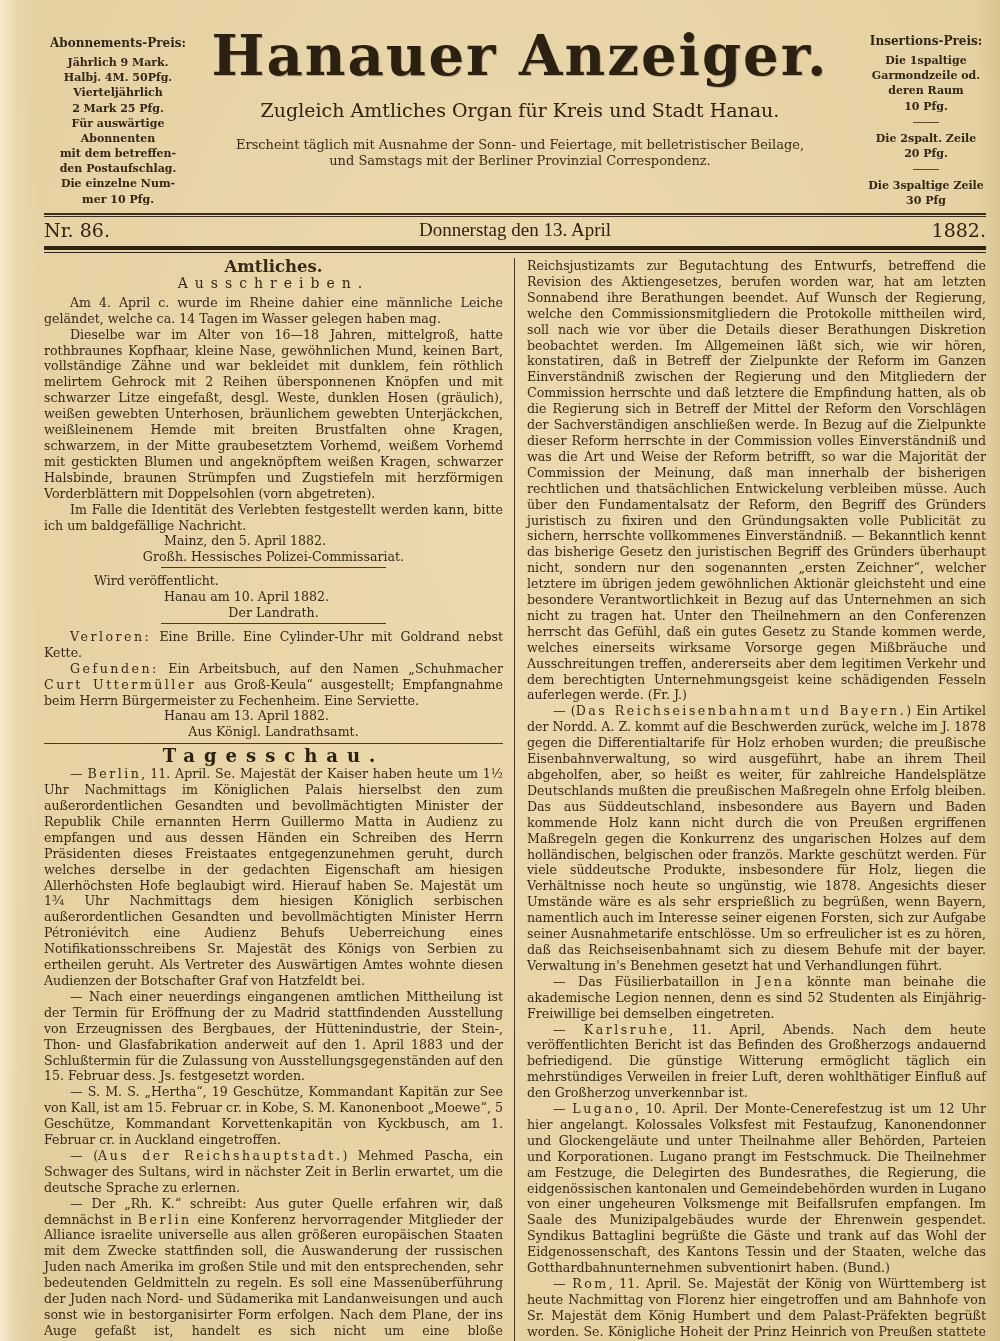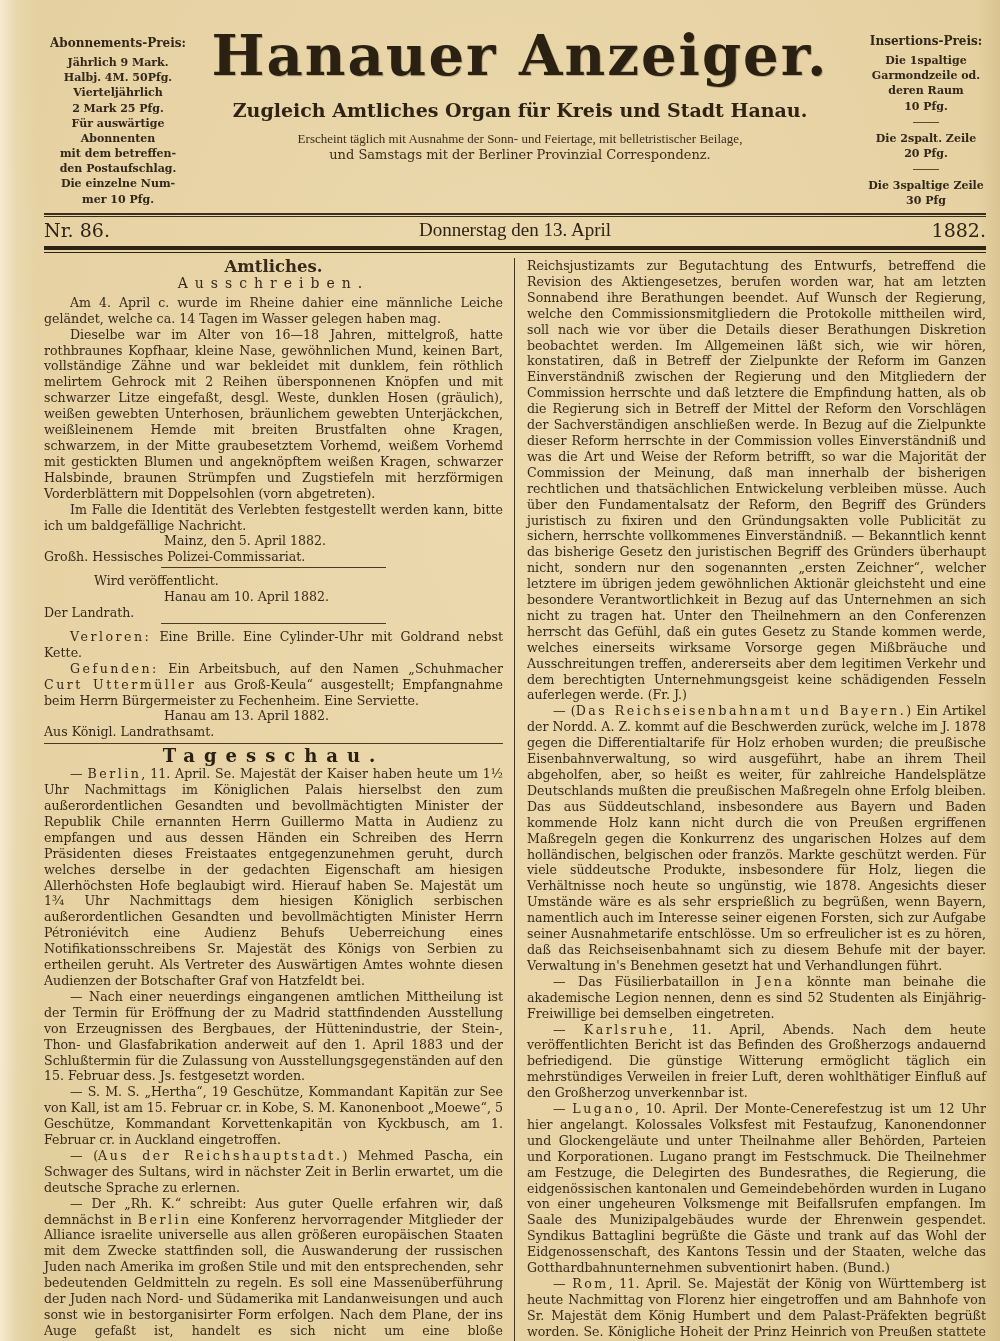--- a/index.html
+++ b/index.html
@@ -26,23 +26,23 @@
   .sub-box{left:42px;top:36px;}
   .ins-box{left:860px;top:34px;width:132px;}
   .ins-box .grp{margin-bottom:8px;}
   .mini-rule{width:26px;border:0;border-top:1px solid #5a4a30;margin:8px auto;}
   .mast-center{position:absolute;left:180px;right:140px;top:0;text-align:center;}
   .np-title{
     margin-top:26px;font-size:56px;line-height:1.05;font-weight:bold;
     letter-spacing:2px;color:#2b2113;
     text-shadow:1px 1px 0 rgba(60,45,20,.25);
   }
-  .np-subtitle{margin-top:14px;font-size:19px;font-weight:bold;color:#2e2315;}
+  .np-subtitle{margin-top:14px;font-size:19px;font-weight:normal;color:#2e2315;}
   .np-sched{font-size:13px;line-height:16px;color:#3a2d1c;}
-  .np-sched.first{margin-top:10px;font-family:Liberation Serif, serif;}
+  .np-sched.first{margin-top:16px;}
   
   .rule-double-thin{position:absolute;left:44px;right:14px;top:213px;height:1px;
     border-top:2px solid #3a2e1c;border-bottom:1px solid #3a2e1c;}
   .dateline{
     position:absolute;left:44px;right:14px;top:219px;height:26px;
     display:flex;justify-content:space-between;align-items:flex-start;
     font-size:19px;color:#2e2314;
   }
   .dateline .mid{position:absolute;left:0;right:0;text-align:center;font-family:Liberation Serif, serif;}
   .rule-double-thick{position:absolute;left:44px;right:14px;top:246px;height:2px;
@@ -54,21 +54,21 @@
   .divider{width:1px;background:#43341f;}
   .col-right{flex:1;padding-left:12px;}
   p{margin:0;}
   .para{text-indent:26px;}
   .para.flush{text-indent:0;}
   .h-amtliches{text-align:center;font-weight:bold;font-size:16.5px;margin:1px 0 1px;text-indent:0;}
   .h-aus{text-align:center;font-size:14px;letter-spacing:7px;margin:1px 0 3px;text-indent:0;}
   .h-tages{text-align:center;font-weight:bold;font-size:18px;letter-spacing:9px;margin:4px 0 2px;text-indent:0;color:#2b2113;}
   .addr1{text-align:left;text-indent:50px;}
   .addr2{text-align:left;text-indent:120px;}
-  .centerline{text-indent:0;}
+  .centerline{text-align:center;text-indent:0;}
   .short-rule{width:225px;border:0;border-top:1px solid #4a3a24;margin:2px auto 5px;}
   .full-rule{border:0;border-top:1px solid #4a3a24;margin:3px 0 2px;}
   .sp{letter-spacing:2.5px;}
 </style>
 </head>
 <body>
 
 <div class="page">
 
   <div class="masthead">

